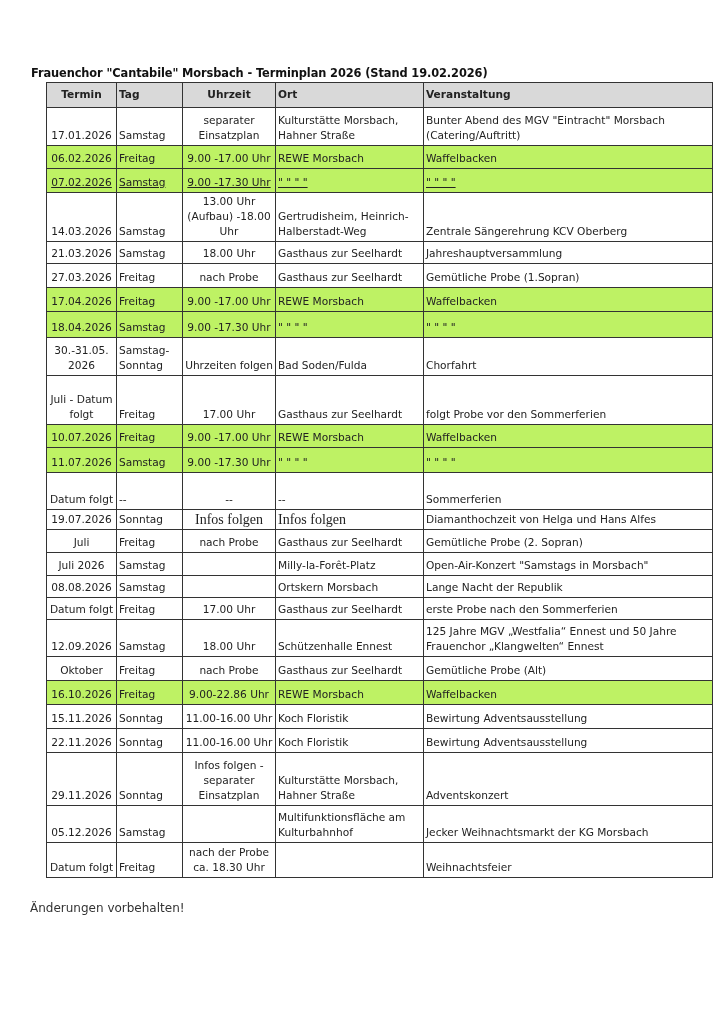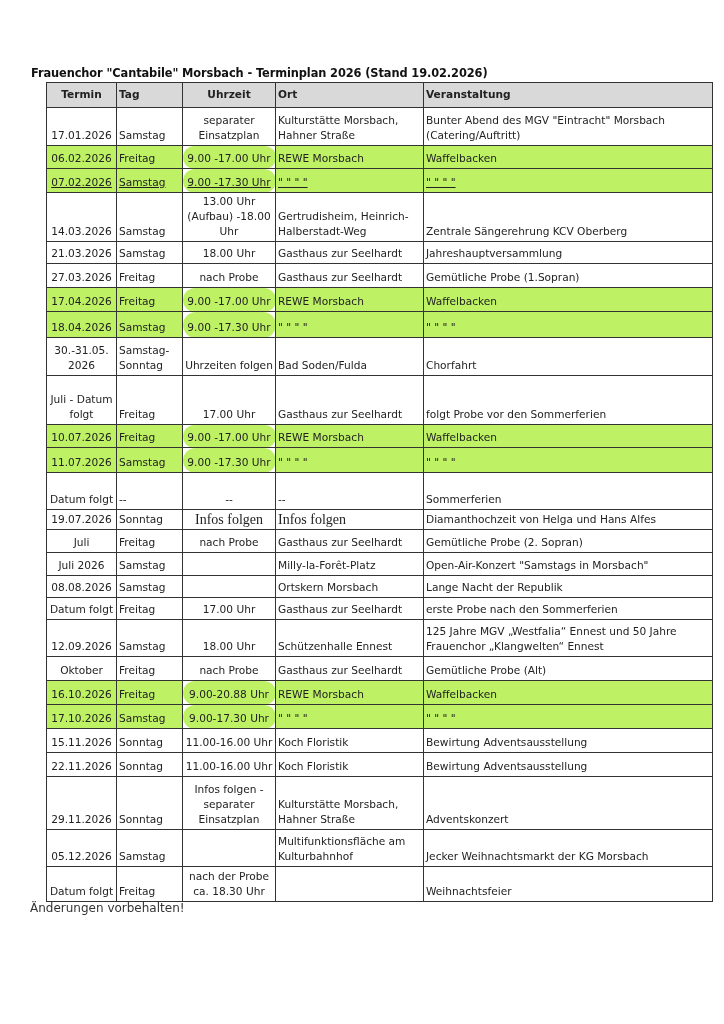--- a/index.html
+++ b/index.html
@@ -8,21 +8,21 @@
   .title { position: absolute; left: 31px; top: 66px; font-size: 11.4px; font-weight: bold;
            letter-spacing: -0.1px; white-space: nowrap; color: #111; }
   table.plan { position: absolute; left: 30px; top: 82px; width: 666px;
                border-collapse: collapse; table-layout: fixed; font-size: 10.6px; margin-left: 16px; }
   table.plan td, table.plan th { border: 1px solid #333; padding: 0 2px 2px 2px;
                vertical-align: bottom; line-height: 15px; overflow: hidden; }
   table.plan th { background: #d9d9d9; font-weight: bold; height: 22px; vertical-align: middle; }
   th.c-termin, th.c-uhrzeit { text-align: center; }
   th.c-tag, th.c-ort, th.c-ver { text-align: left; }
   td.termin { text-align: center; }
-  td.uhrzeit { text-align: center; border-radius: 15px; }
+  td.uhrzeit { text-align: center; }
   td.tag, td.ort, td.ver { text-align: left; }
   tr.gray td { background: #bef264; }
   td.small { font-size: 14px; font-family: Liberation Serif, serif; }
   .footnote { position: absolute; left: 30px; top: 901px; font-size: 12px; color: #333; }
 </style>
 </head>
 <body>
 
 <div class="title">Frauenchor "Cantabile" Morsbach - Terminplan 2026 (Stand 19.02.2026)</div>
 
@@ -180,30 +180,23 @@
       <tr style="height: 24px;">
         <td class="termin">Oktober</td>
         <td class="tag">Freitag</td>
         <td class="uhrzeit">nach Probe</td>
         <td class="ort">Gasthaus zur Seelhardt</td>
         <td class="ver">Gemütliche Probe (Alt)</td>
       </tr>
       <tr class="gray" style="height: 24px;">
         <td class="termin">16.10.2026</td>
         <td class="tag">Freitag</td>
-        <td class="uhrzeit">9.00-20.88 Uhr</td>
-        <td class="ort">REWE Morsbach</td>
-        <td class="ver">Waffelbacken</td>
-      </tr>
-      <tr class="gray" style="height: 24px;">
-        <td class="termin">17.10.2026</td>
-        <td class="tag">Samstag</td>
-        <td class="uhrzeit">9.00-17.30 Uhr</td>
-        <td class="ort">"   "   "   "</td>
-        <td class="ver">"   "   "   "</td>
+        <td class="uhrzeit">9.00-22.86 Uhr</td>
+        <td class="ort">REWE Morsbach</td>
+        <td class="ver">Waffelbacken</td>
       </tr>
       <tr style="height: 24px;">
         <td class="termin">15.11.2026</td>
         <td class="tag">Sonntag</td>
         <td class="uhrzeit">11.00-16.00 Uhr</td>
         <td class="ort">Koch Floristik</td>
         <td class="ver">Bewirtung Adventsausstellung</td>
       </tr>
       <tr style="height: 24px;">
         <td class="termin">22.11.2026</td>

